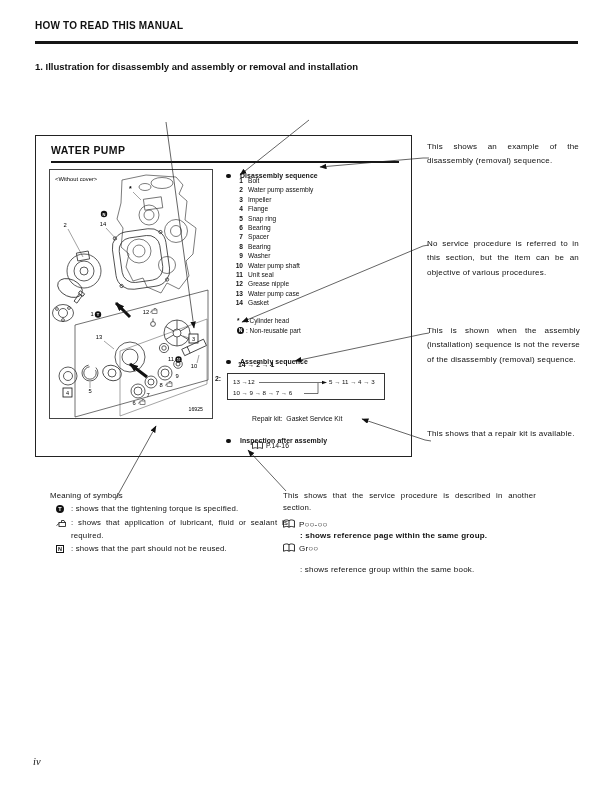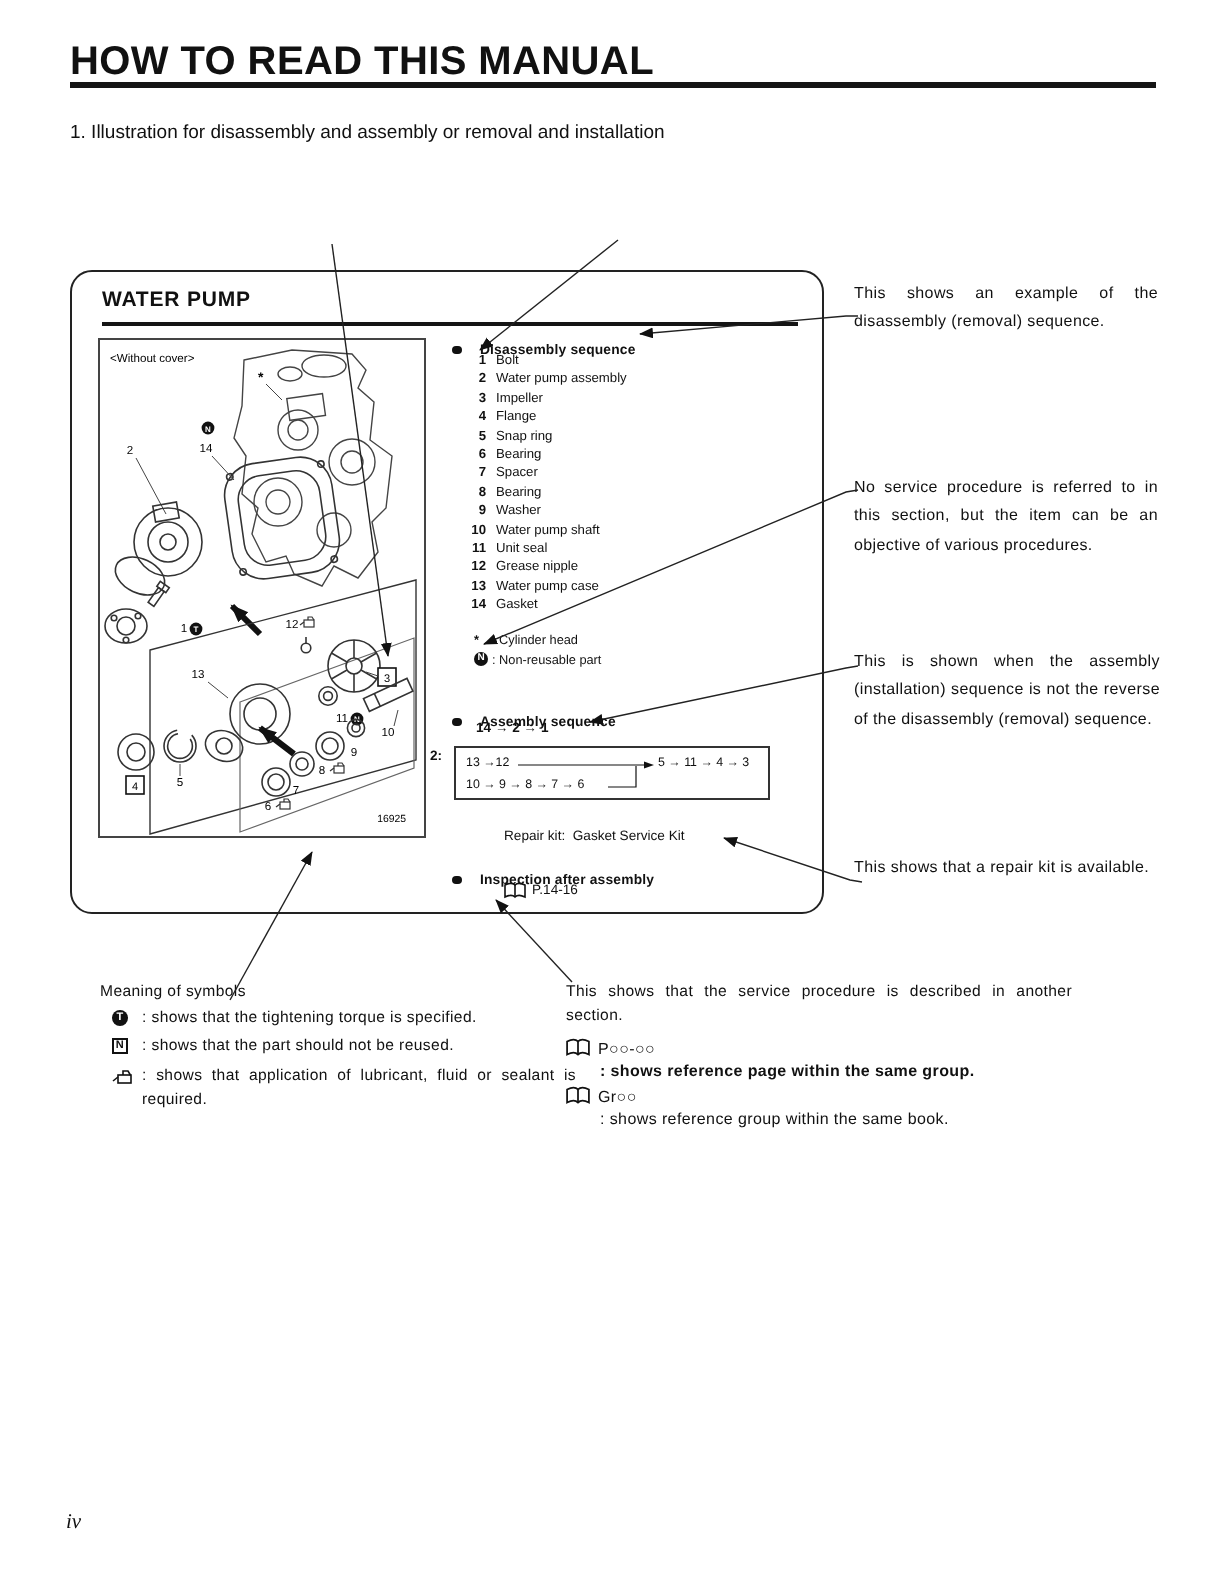--- a/index.html
+++ b/index.html
@@ -1,21 +1,21 @@
 <!DOCTYPE html>
 <html><head>
 <meta charset="utf-8">
 <style>
   * { margin:0; padding:0; box-sizing:border-box; }
   body { background:#888; font-family:"Liberation Sans", sans-serif; color:#111; }
   .page { position:relative; width:612px; height:792px; background:#fff; margin:0 auto; overflow:hidden; }
   .abs { position:absolute; }
-  .title { font-size:20px; font-weight:bold; letter-spacing:.2px; }
+  .title { font-size:10px; font-weight:bold; letter-spacing:.2px; }
   .rule { background:#151515; }
-  .sechead { font-size:9.5px; font-weight:normal; }
+  .sechead { font-size:9.5px; font-weight:bold; }
   .callout { font-size:8px; line-height:1.55; letter-spacing:.25px; text-align:justify; }
   .anno { font-size:8px; line-height:1.8; letter-spacing:.2px; text-align:justify; }
   .figbox { border:1.2px solid #222; }
   .innerbox { border:1px solid #444; }
   .figtitle { font-size:10.5px; font-weight:bold; letter-spacing:.4px; }
   .bullet { width:4.5px; height:4.5px; background:#111; border-radius:50%; display:inline-block; }
   .seqhead { font-size:6.9px; font-weight:bold; letter-spacing:.1px; }
   .plist { font-size:6.6px; line-height:9.4px; }
   .prow { display:flex; }
   .pnum { width:11px; text-align:right; margin-right:5px; font-weight:bold; }
@@ -47,21 +47,21 @@
   <div class="abs title" style="left:35px; top:20px;">HOW TO READ THIS MANUAL</div>
   <div class="abs rule" style="left:35px; top:41px; width:543px; height:2.5px;"></div>
   <div class="abs sechead" style="left:35px; top:61px;">1.   Illustration for disassembly and assembly or removal and installation</div>
 
 
   <div class="abs anno" style="left:427px; top:140px; width:152px;">This shows an example of the disassembly (removal) sequence.</div>
   <div class="abs anno" style="left:427px; top:237px; width:152px;">No service procedure is referred to in this section, but the item can be an objective of various procedures.</div>
   <div class="abs anno" style="left:427px; top:324px; width:153px;">This is shown when the assembly (installation) sequence is not the reverse of the disassembly (removal) sequence.</div>
   <div class="abs anno" style="left:427px; top:427px; width:153px;">This shows that a repair kit is available.</div>
 
-  <div class="abs figbox" style="left:35px; top:135px; width:377px; height:322px;border-radius:11px;">
+  <div class="abs figbox" style="left:35px; top:135px; width:377px; height:322px;">
     <div class="abs figtitle" style="left:15px; top:8px;">WATER PUMP</div>
     <div class="abs rule" style="left:15px; top:25px; width:348px; height:2.2px;"></div>
 
     <div class="abs innerbox" style="left:13px; top:33px; width:164px; height:250px;">
       <svg width="162" height="248" viewBox="0 0 162 248">
         <defs>
           <marker id="thick" markerUnits="userSpaceOnUse" markerWidth="10" markerHeight="8" refX="8" refY="3.5" orient="auto">
             <path d="M0,0 L9,3.5 L0,7 z" fill="#111"></path>
           </marker>
         </defs>
@@ -331,48 +331,48 @@
     </div>
   </div>
 
   <div class="abs symsec" style="left:50px; top:490px; font-weight:normal;">Meaning of symbols</div>
   <div class="abs" style="left:56px; top:503px; width:232px;">
     <div class="symrow symsec">
       <span class="symcell"><span class="circmark"><span>T</span></span></span>
       <span class="symtext">: shows that the tightening torque is specified.</span>
     </div>
     <div class="symrow symsec">
-      <span class="symcell"><span class="nbox"><span>N</span></span></span>
-      <span class="symtext">: shows that the part should not be reused.</span>
-    </div>
-    <div class="symrow symsec">
       <span class="symcell">
         <svg width="12" height="10" viewBox="0 0 12 10">
             <g stroke="#111" stroke-width=".8" fill="none">
               <rect x="3" y="4.5" width="6.5" height="4"></rect>
               <path d="M5.5,4.5 V2.5 h2.5 l1.2,2"></path>
               <path d="M3,5.5 L0.5,7.5"></path>
             </g>
           </svg>
       </span>
       <span class="symtext">: shows that application of lubricant, fluid or sealant is required.</span>
     </div>
+    <div class="symrow symsec">
+      <span class="symcell"><span class="nbox"><span>N</span></span></span>
+      <span class="symtext">: shows that the part should not be reused.</span>
+    </div>
   </div>
 
   <div class="abs symsec" style="left:283px; top:490px; width:253px; text-align:justify;">This shows that the service procedure is described in another section.</div>
   <div class="abs" style="left:283px; top:519px;">
     <div style="display:flex; align-items:center; margin-bottom:2px;">
       <svg width="12" height="10" viewBox="0 0 11 9" style="margin-right:4px;">
         <path d="M0.5,1.5 C2.5,0.5 4.5,0.5 5.5,1.5 C6.5,0.5 8.5,0.5 10.5,1.5 L10.5,7.5 C8.5,6.5 6.5,6.5 5.5,7.5 C4.5,6.5 2.5,6.5 0.5,7.5 Z" fill="none" stroke="#111" stroke-width=".8"></path>
         <line x1="5.5" y1="1.5" x2="5.5" y2="7.5" stroke="#111" stroke-width=".8"></line>
       </svg>
       <span class="refline">P○○-○○</span>
     </div>
     <div class="refline" style="margin-left:17px; margin-bottom:3px;font-weight:bold;">: shows reference page within the same group.</div>
-    <div style="display:flex; align-items:center; margin-bottom:2px;">
+    <div style="display:flex; align-items:center; margin-bottom:12px;">
       <svg width="12" height="10" viewBox="0 0 11 9" style="margin-right:4px;">
         <path d="M0.5,1.5 C2.5,0.5 4.5,0.5 5.5,1.5 C6.5,0.5 8.5,0.5 10.5,1.5 L10.5,7.5 C8.5,6.5 6.5,6.5 5.5,7.5 C4.5,6.5 2.5,6.5 0.5,7.5 Z" fill="none" stroke="#111" stroke-width=".8"></path>
         <line x1="5.5" y1="1.5" x2="5.5" y2="7.5" stroke="#111" stroke-width=".8"></line>
       </svg>
       <span class="refline">Gr○○</span>
     </div>
     <div class="refline" style="margin-left:17px;">: shows reference group within the same book.</div>
   </div>
 
   <div class="abs pagenum" style="left:33px; top:756px;">iv</div>

